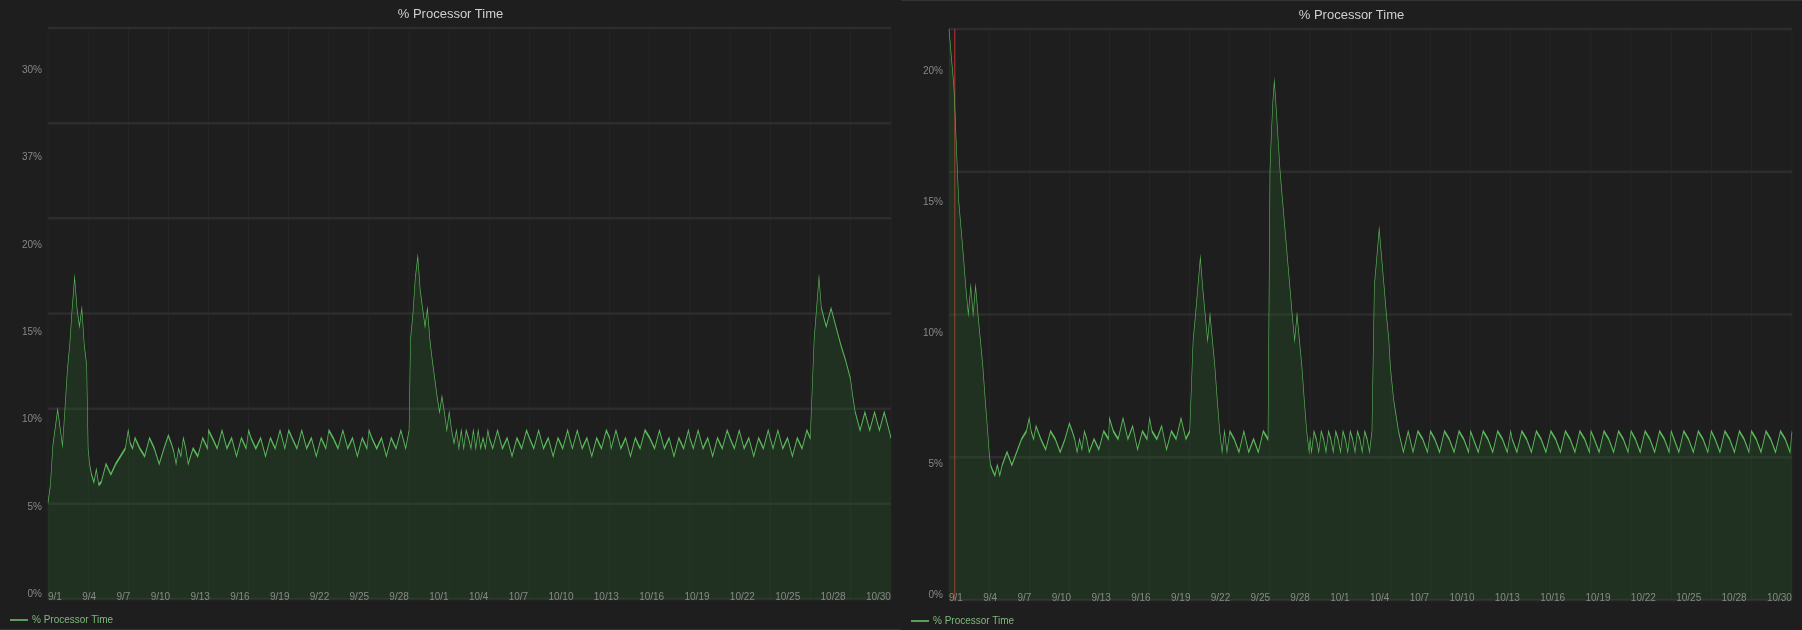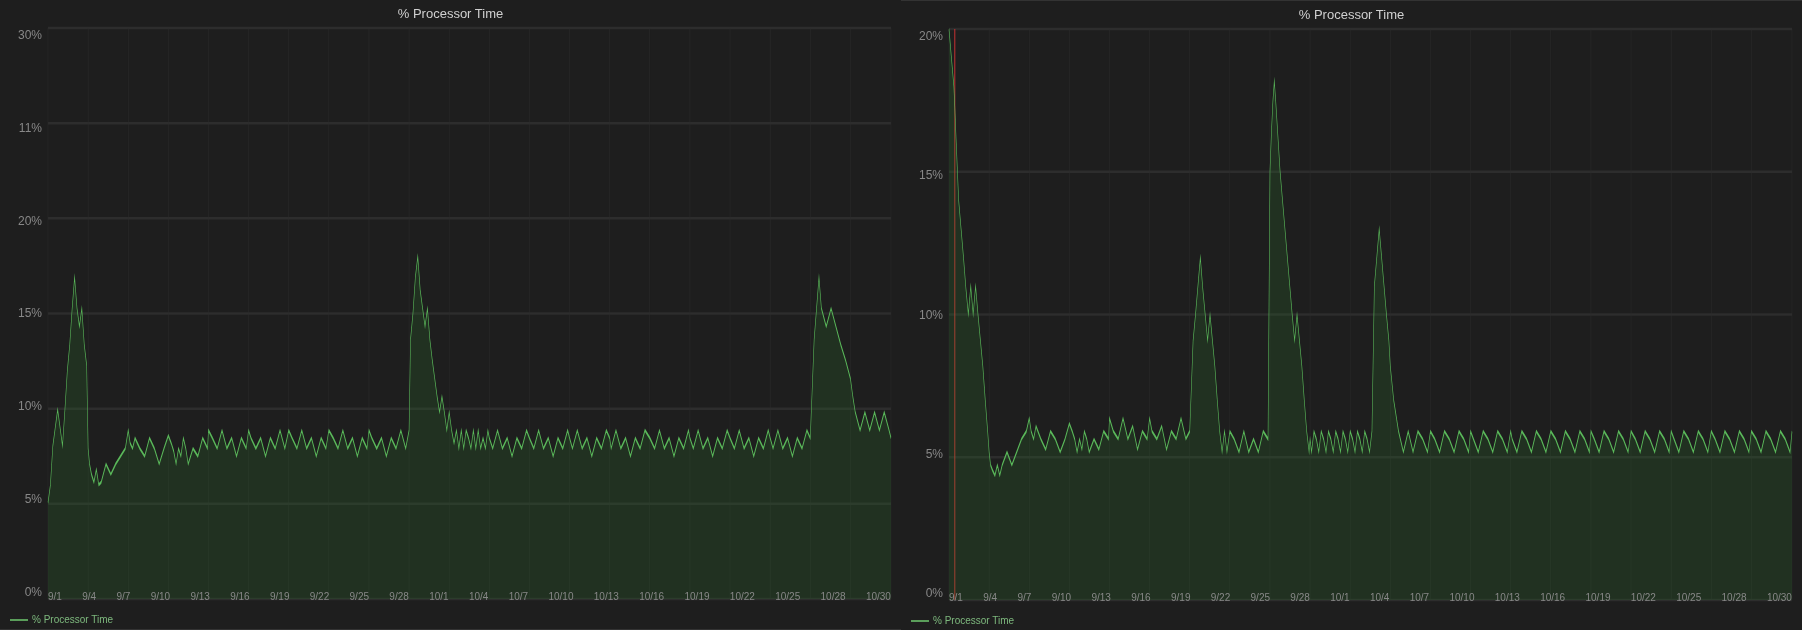--- a/index.html
+++ b/index.html
@@ -47,22 +47,23 @@
       left: 0;
       bottom: 30px;
       width: 46px;
       display: flex;
       flex-direction: column;
       justify-content: space-between;
       align-items: flex-end;
       padding-right: 4px;
     }
     .y-label {
-      font-size: 12px;
+      font-size: 10px;
       color: #888;
+      margin-top: 36px;
     }
     .x-axis {
       position: absolute;
       bottom: 18px;
       left: 48px;
       right: 10px;
       height: 20px;
       display: flex;
       justify-content: space-between;
       align-items: flex-start;
@@ -114,21 +115,21 @@
 </head>
 <body>
 
 <div class="charts-container">
 
   <div class="chart-panel">
     <div class="chart-title">% Processor Time</div>
 
     <div class="y-axis">
       <span class="y-label">30%</span>
-      <span class="y-label">11%</span>
+      <span class="y-label">37%</span>
       <span class="y-label">20%</span>
       <span class="y-label">15%</span>
       <span class="y-label">10%</span>
       <span class="y-label">5%</span>
       <span class="y-label">0%</span>
     </div>
 
     <div class="chart-area">
       <svg class="chart-svg" viewBox="0 0 1744 220" preserveAspectRatio="none">
 

